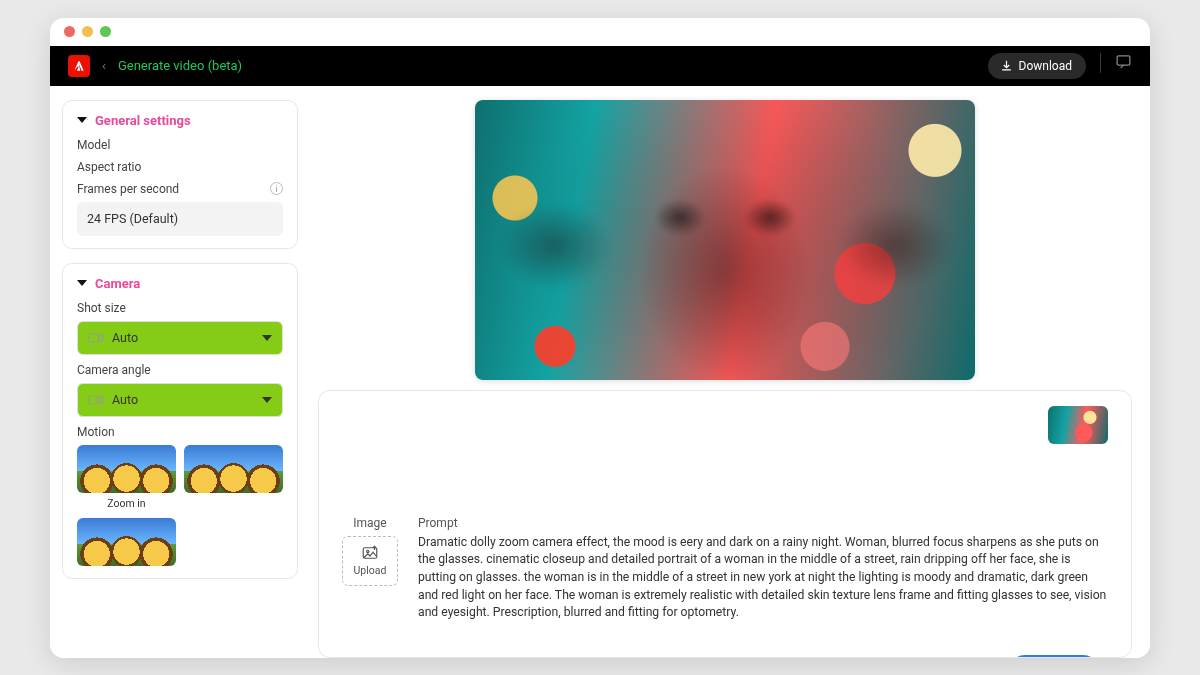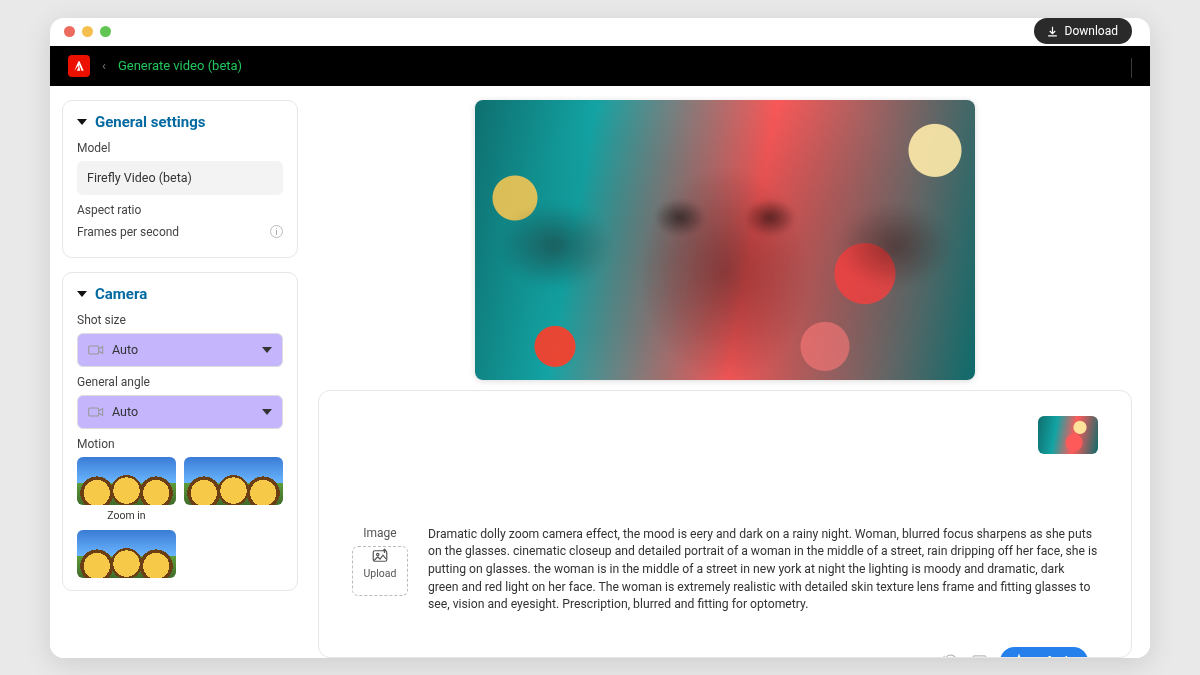--- a/index.html
+++ b/index.html
@@ -10,38 +10,38 @@
   .titlebar { height: 28px; display: flex; align-items: center; padding-left: 14px; gap: 7px; }
   .dot { width: 11px; height: 11px; border-radius: 50%; }
   .dot.red { background:#ed6a5e; } .dot.yellow { background:#f5bf4f; } .dot.green { background:#61c554; }
 
   .topbar { height: 40px; background:#000; color:#fff; display:flex; align-items:center; padding:0 18px; justify-content:space-between; }
   .topbar-left { display:flex; align-items:center; gap:12px; }
   .adobe-logo { width:22px; height:22px; background:#eb1000; border-radius:4px; display:flex; align-items:center; justify-content:center; color:#fff; font-weight:700; font-size:13px; }
   .breadcrumb-back { color:#7a7a7a; font-size:13px; }
   .breadcrumb-title { color:#22c55e; font-size:13px; }
 
-  .topbar-right { display:flex; align-items:flex-end; gap:14px;flex-direction:column; }
+  .topbar-right { display:flex; align-items:flex-start; gap:14px; }
   .download-btn { background:#2a2a2a; color:#fff; border:none; border-radius:18px; padding:6px 14px 6px 12px; font-size:12px; display:flex; align-items:center; gap:6px; cursor:pointer; }
   .divider-v { width:1px; height:20px; background:#3a3a3a; }
   .feedback-icon { color:#888; }
 
   .content { flex:1; display:flex; background:#fff; overflow:hidden; }
 
   
   .sidebar { width: 260px; padding: 14px 12px; display:flex; flex-direction:column; gap:14px; overflow:hidden; }
   .panel { background:#fff; border:1px solid #e6e6e6; border-radius:10px; padding:12px 14px; }
-  .panel-header { display:flex; align-items:center; gap:8px; font-weight:700; font-size:15px; margin-bottom:10px; color:#0369a1; }
+  .panel-header { display:flex; align-items:center; gap:8px; font-weight:700; font-size:13px; margin-bottom:10px; color:#ec4899; }
   .chev { width:0; height:0; border-left:5px solid transparent; border-right:5px solid transparent; border-top:6px solid #111; }
   .field-label { font-size:12px; color:#444; margin:8px 0 6px; display:flex; align-items:center; justify-content:space-between; }
   .field-label .info { width:13px; height:13px; border-radius:50%; border:1px solid #bbb; display:inline-flex; align-items:center; justify-content:center; font-size:9px; color:#999; }
 
   .select-box { background:#f3f3f3; border-radius:6px; height:34px; display:flex; align-items:center; padding:0 10px; font-size:12.5px; color:#333; position:relative; cursor:pointer; }
   .select-box .leading-icon { width:18px; height:14px; border:1.5px solid #888; border-radius:3px; margin-right:8px; display:inline-block; }
-  .select-box.small { background:#c4b5fd; border:1px solid #ddd; }
+  .select-box.small { background:#84cc16; border:1px solid #ddd; }
   .select-box .dropdown-caret { position:absolute; right:10px; width:0; height:0; border-left:5px solid transparent; border-right:5px solid transparent; border-top:6px solid #333; }
 
   .motion-grid { display:grid; grid-template-columns:1fr 1fr; gap:8px 8px; margin-top:6px; }
   .motion-item { display:flex; flex-direction:column; align-items:center; gap:4px; }
   .motion-thumb { width:100%; height:48px; border-radius:6px; background: radial-gradient(circle at 50% 70%, #f7c948 0 22%, #6b3e14 22% 26%, transparent 26%), linear-gradient(#3a7bd5,#6bb7ff 55%, #5e9c3a 55%, #3e6b2a); position:relative; overflow:hidden; }
   .motion-thumb::after { content:""; position:absolute; inset:0; background:
       radial-gradient(circle at 20% 75%, #f7c948 0 15%, #6b3e14 15% 19%, transparent 19%),
       radial-gradient(circle at 80% 75%, #f7c948 0 15%, #6b3e14 15% 19%, transparent 19%); }
   .motion-caption { font-size:10.5px; color:#333; }
 
@@ -66,32 +66,32 @@
      filter: blur(2px);
   }
   .preview::after { 
      content:""; position:absolute; inset:0;
      background:
        radial-gradient(ellipse 80px 60px at 16% 52%, rgba(40,10,10,.4), transparent 70%),
        radial-gradient(ellipse 80px 60px at 84% 52%, rgba(40,10,10,.4), transparent 70%);
      filter: blur(3px);
   }
 
-  .prompt-card { background:#fff; border:1px solid #e6e6e6; border-radius:12px; padding:17px; display:flex; flex-direction:column; overflow:hidden;gap:27px; }
+  .prompt-card { background:#fff; border:1px solid #e6e6e6; border-radius:12px; padding:7px; display:flex; flex-direction:column; overflow:hidden;gap:27px; }
   .thumb-row { height:54px; display:flex; align-items:center; justify-content:flex-end; padding:8px 16px; }
   .mini-thumb { width:60px; height:38px; border-radius:6px; background:
      radial-gradient(circle at 70% 30%, #ffe39a 0 6px, transparent 7px),
      radial-gradient(circle at 60% 70%, #ff5a5a 0 8px, transparent 9px),
      linear-gradient(100deg,#0f6f6f,#13a3a3 30%,#ff5a5a 60%,#0d6b6b); }
   .hr { height:1px; background:#eee; }
 
   .prompt-body { display:flex; padding:10px 16px 10px 12px; gap:16px; }
   .image-col { width:64px; flex:0 0 64px; display:flex; flex-direction:column; align-items:center; gap:6px; }
   .image-col .col-label { font-size:12px; color:#555; }
-  .upload-box { width:56px; height:50px; border:1.5px dashed #bbb; border-radius:6px; display:flex; flex-direction:column; align-items:center; gap:2px; font-size:10.5px; color:#555; cursor:pointer; }
+  .upload-box { width:56px; height:50px; border:1.5px dashed #bbb; border-radius:6px; display:flex; flex-direction:column; align-items:center; justify-content:center; gap:2px; font-size:10.5px; color:#555; cursor:pointer; }
   .upload-box svg { width:20px; height:18px; }
 
   .prompt-col { flex:1; display:flex; flex-direction:column; gap:4px; }
   .prompt-col .col-label { font-size:12px; color:#555; }
   .prompt-text { font-size:12.2px; line-height:1.45; color:#333; }
 
   .action-row { display:flex; justify-content:flex-end; align-items:center; gap:12px; padding: 0 14px 8px; margin-top:-4px; }
   .ghost-icon { color:#bbb; display:flex; align-items:center; }
   .generate-btn { background:#2680eb; color:#fff; border:none; border-radius:18px; padding:7px 16px 7px 12px; font-size:12.5px; display:flex; align-items:center; gap:6px; cursor:pointer; font-weight:500; }
   .cursor-arrow { position:relative; left:-30px; top:18px; pointer-events:none; }
@@ -139,49 +139,49 @@
 
     <aside class="sidebar">
 
       <div class="panel">
         <div class="panel-header">
           <span class="chev"></span>
           <span>General settings</span>
         </div>
 
         <div class="field-label">Model</div>
-        <div class="select-box">
-          <span>Firefly Video (beta)</span>
-        </div>
 
         <div class="field-label">Aspect ratio</div>
 
         <div class="field-label">
           <span>Frames per second</span>
           <span class="info">i</span>
+        </div>
+        <div class="select-box">
+          <span>24 FPS (Default)</span>
         </div>
       </div>
 
       <div class="panel">
         <div class="panel-header">
           <span class="chev"></span>
           <span>Camera</span>
         </div>
 
         <div class="field-label">Shot size</div>
         <div class="select-box small">
           <svg width="16" height="12" viewBox="0 0 24 18" fill="none" stroke="#999" stroke-width="1.6" style="margin-right:8px;">
               <rect x="1" y="3" width="15" height="12" rx="2"></rect>
               <path d="M16 7l6-3v10l-6-3"></path>
             </svg>
           <span>Auto</span>
           <span class="dropdown-caret"></span>
         </div>
 
-        <div class="field-label">General angle</div>
+        <div class="field-label">Camera angle</div>
         <div class="select-box small">
           <svg width="16" height="12" viewBox="0 0 24 18" fill="none" stroke="#999" stroke-width="1.6" style="margin-right:8px;">
               <rect x="1" y="3" width="15" height="12" rx="2"></rect>
               <path d="M16 7l6-3v10l-6-3"></path>
             </svg>
           <span>Auto</span>
           <span class="dropdown-caret"></span>
         </div>
 
         <div class="field-label">Motion</div>
@@ -218,20 +218,21 @@
               <svg viewBox="0 0 24 24" fill="none" stroke="#555" stroke-width="1.6">
                 <rect x="3" y="5" width="18" height="14" rx="2"></rect>
                   <circle cx="9" cy="10" r="1.6"></circle>
                   <path d="M4 18l5-5 3 3 4-5 4 5"></path>
                   <path d="M18 3v5M16 5l2-2 2 2"></path>
               </svg>
               <span>Upload</span>
             </div>
           </div>
           <div class="prompt-col">
+            <span class="col-label">Prompt</span>
             <div class="prompt-text">Dramatic dolly zoom camera effect, the mood is eery and dark on a rainy night. Woman, blurred focus sharpens as she puts on the glasses. cinematic closeup and detailed portrait of a woman in the middle of a street, rain dripping off her face, she is putting on glasses. the woman is in the middle of a street in new york at night the lighting is moody and dramatic, dark green and red light on her face. The woman is extremely realistic with detailed skin texture lens frame and fitting glasses to see, vision and eyesight. Prescription, blurred and fitting for optometry.</div>
           </div>
         </div>
         <div class="action-row">
           <span class="ghost-icon">
             <svg width="17" height="17" viewBox="0 0 24 24" fill="none" stroke="#bbb" stroke-width="1.8">
                 <path d="M3 12a9 9 0 1 0 3-6.7M3 4v5h5"></path>
                 <path d="M12 8v4l3 2"></path>
               </svg>
           </span>

